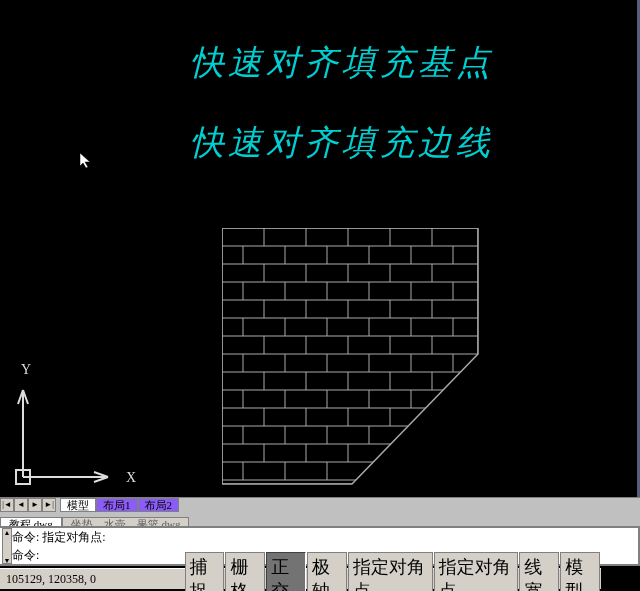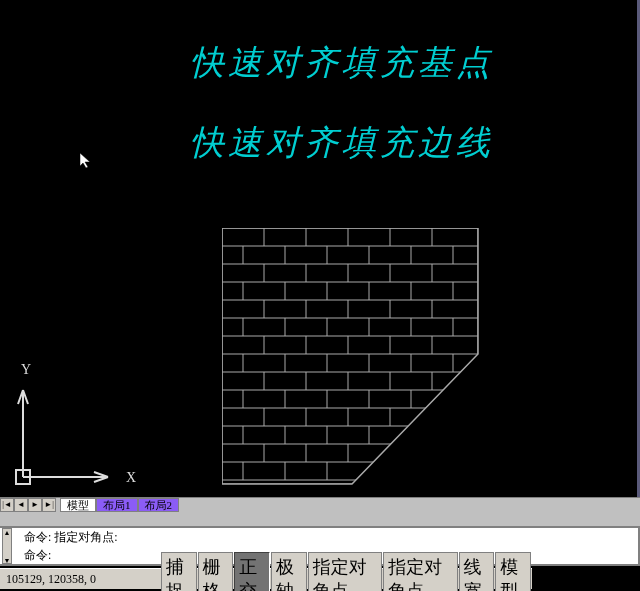--- a/index.html
+++ b/index.html
@@ -16,22 +16,22 @@
 .nav-btn{width:14px;height:14px;background:#d4d0c8;border:1px solid #808080;font-size:8px;text-align:center;line-height:12px;cursor:pointer}
 .layout-tabs{display:inline-flex;height:14px;vertical-align:top;font-size:11px}
 .layout-tab{padding:0 6px;border:1px solid #808080;background:#8b5cf6;cursor:pointer;line-height:12px}
 .layout-tab.active{background:#fff}
 .file-tabs{display:flex;height:14px;margin-top:1px;font-size:11px}
 .file-tab{padding:0 8px;border:1px solid #808080;background:#d4d0c8;cursor:pointer;line-height:12px;color:#606060}
 .file-tab.active{background:#fff;color:#000}
 .cmd-area{position:absolute;top:526px;left:0;width:640px;height:40px;background:#fff;border:2px solid #808080;border-left:none;font-size:12px}
 .cmd-scroll{position:absolute;left:2px;top:0;width:10px;height:36px;background:#d4d0c8;border:1px solid #808080}
 .cmd-scroll-up,.cmd-scroll-dn{width:8px;height:8px;font-size:7px;text-align:center;line-height:8px}
-.cmd-line{padding-left:24px;line-height:18px;white-space:nowrap}
-.status{position:absolute;top:568px;left:0;width:532px;height:21px;background:#d4d0c8;border-top:1px solid #fff;font-size:12px;display:flex;align-items:center}
+.cmd-line{padding-left:12px;line-height:18px;white-space:nowrap}
+.status{position:absolute;top:568px;left:0;width:601px;height:21px;background:#d4d0c8;border-top:1px solid #fff;font-size:12px;display:flex;align-items:center}
 .coords{padding:0 6px;width:220px}
 .status-btn{padding:2px 4px;border:1px solid #808080;background:#d4d0c8;margin-right:1px;cursor:pointer;font-size:18px}
 .status-btn.active{border:1px solid #fff;border-top-color:#404040;border-left-color:#404040;background:#737373}
 .right-scroll{position:absolute;top:0;right:0;width:3px;height:497px;background:#5a5a7a}
 </style>
 </head>
 <body>
 
 <div class="canvas">
   <div class="title1">快速对齐填充基点</div>
@@ -183,20 +183,24 @@
     <div class="nav-btn">|◄</div>
     <div class="nav-btn">◄</div>
     <div class="nav-btn">►</div>
     <div class="nav-btn">►|</div>
   </div>
   <div class="layout-tabs">
     <div class="layout-tab active">模型</div>
     <div class="layout-tab">布局1</div>
     <div class="layout-tab">布局2</div>
   </div>
+  <div class="file-tabs">
+    <div class="file-tab active">教程.dwg</div>
+    <div class="file-tab">坐垫、水壶、果篮.dwg</div>
+  </div>
 </div>
 
 <div class="cmd-area">
   <div class="cmd-scroll">
     <div class="cmd-scroll-up">▲</div>
     <div style="height:20px"></div>
     <div class="cmd-scroll-dn">▼</div>
   </div>
   <div class="cmd-line">命令: 指定对角点:</div>
   <div class="cmd-line">命令:</div>

